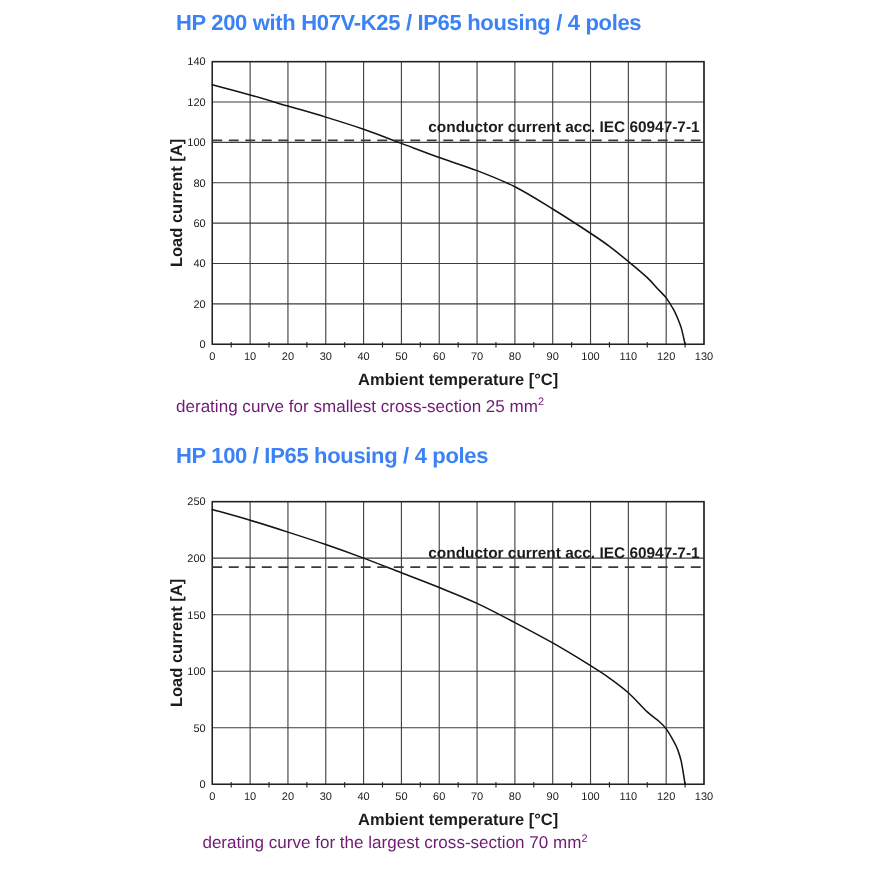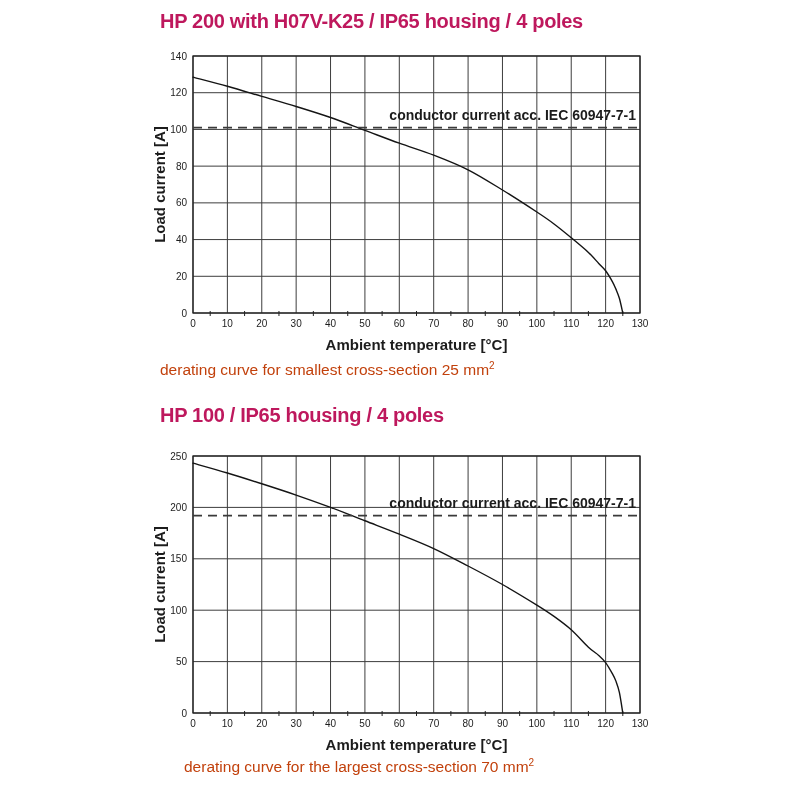--- a/index.html
+++ b/index.html
@@ -2,29 +2,29 @@
 <html><head>
 <meta charset="utf-8">
 <style>
   html,body{margin:0;padding:0;}
   body{
     width:800px;height:800px;position:relative;background:#ffffff;
     font-family:"Liberation Sans",sans-serif;color:#1c1c1c;overflow:hidden;
   }
   .chart-title{
     position:absolute;left:160px;margin:0;
-    font-size:20px;font-weight:700;letter-spacing:-0.3px;color:#be185d;
+    font-size:20px;font-weight:700;letter-spacing:-0.3px;color:#3b82f6;
   }
   #title-1{top:10px;}
   #title-2{top:404px;}
   .chart-svg{position:absolute;left:150px;}
   #chart-svg-0{top:50px;}
   #chart-svg-1{top:450px;}
   .caption{
-    position:absolute;left:160px;font-size:15.5px;color:#c2410c;
+    position:absolute;left:160px;font-size:15.5px;color:#701a75;
   }
   #caption-1{top:360px;}
   #caption-2{top:757px;margin-left:24px;}
   .caption sup{font-size:10px;}
   svg text{font-family:"Liberation Sans",sans-serif;fill:#1c1c1c;}
 </style>
 </head>
 <body>
 
 <h2 class="chart-title" id="title-1">HP 200 with H07V-K25 / IP65 housing / 4 poles</h2>

